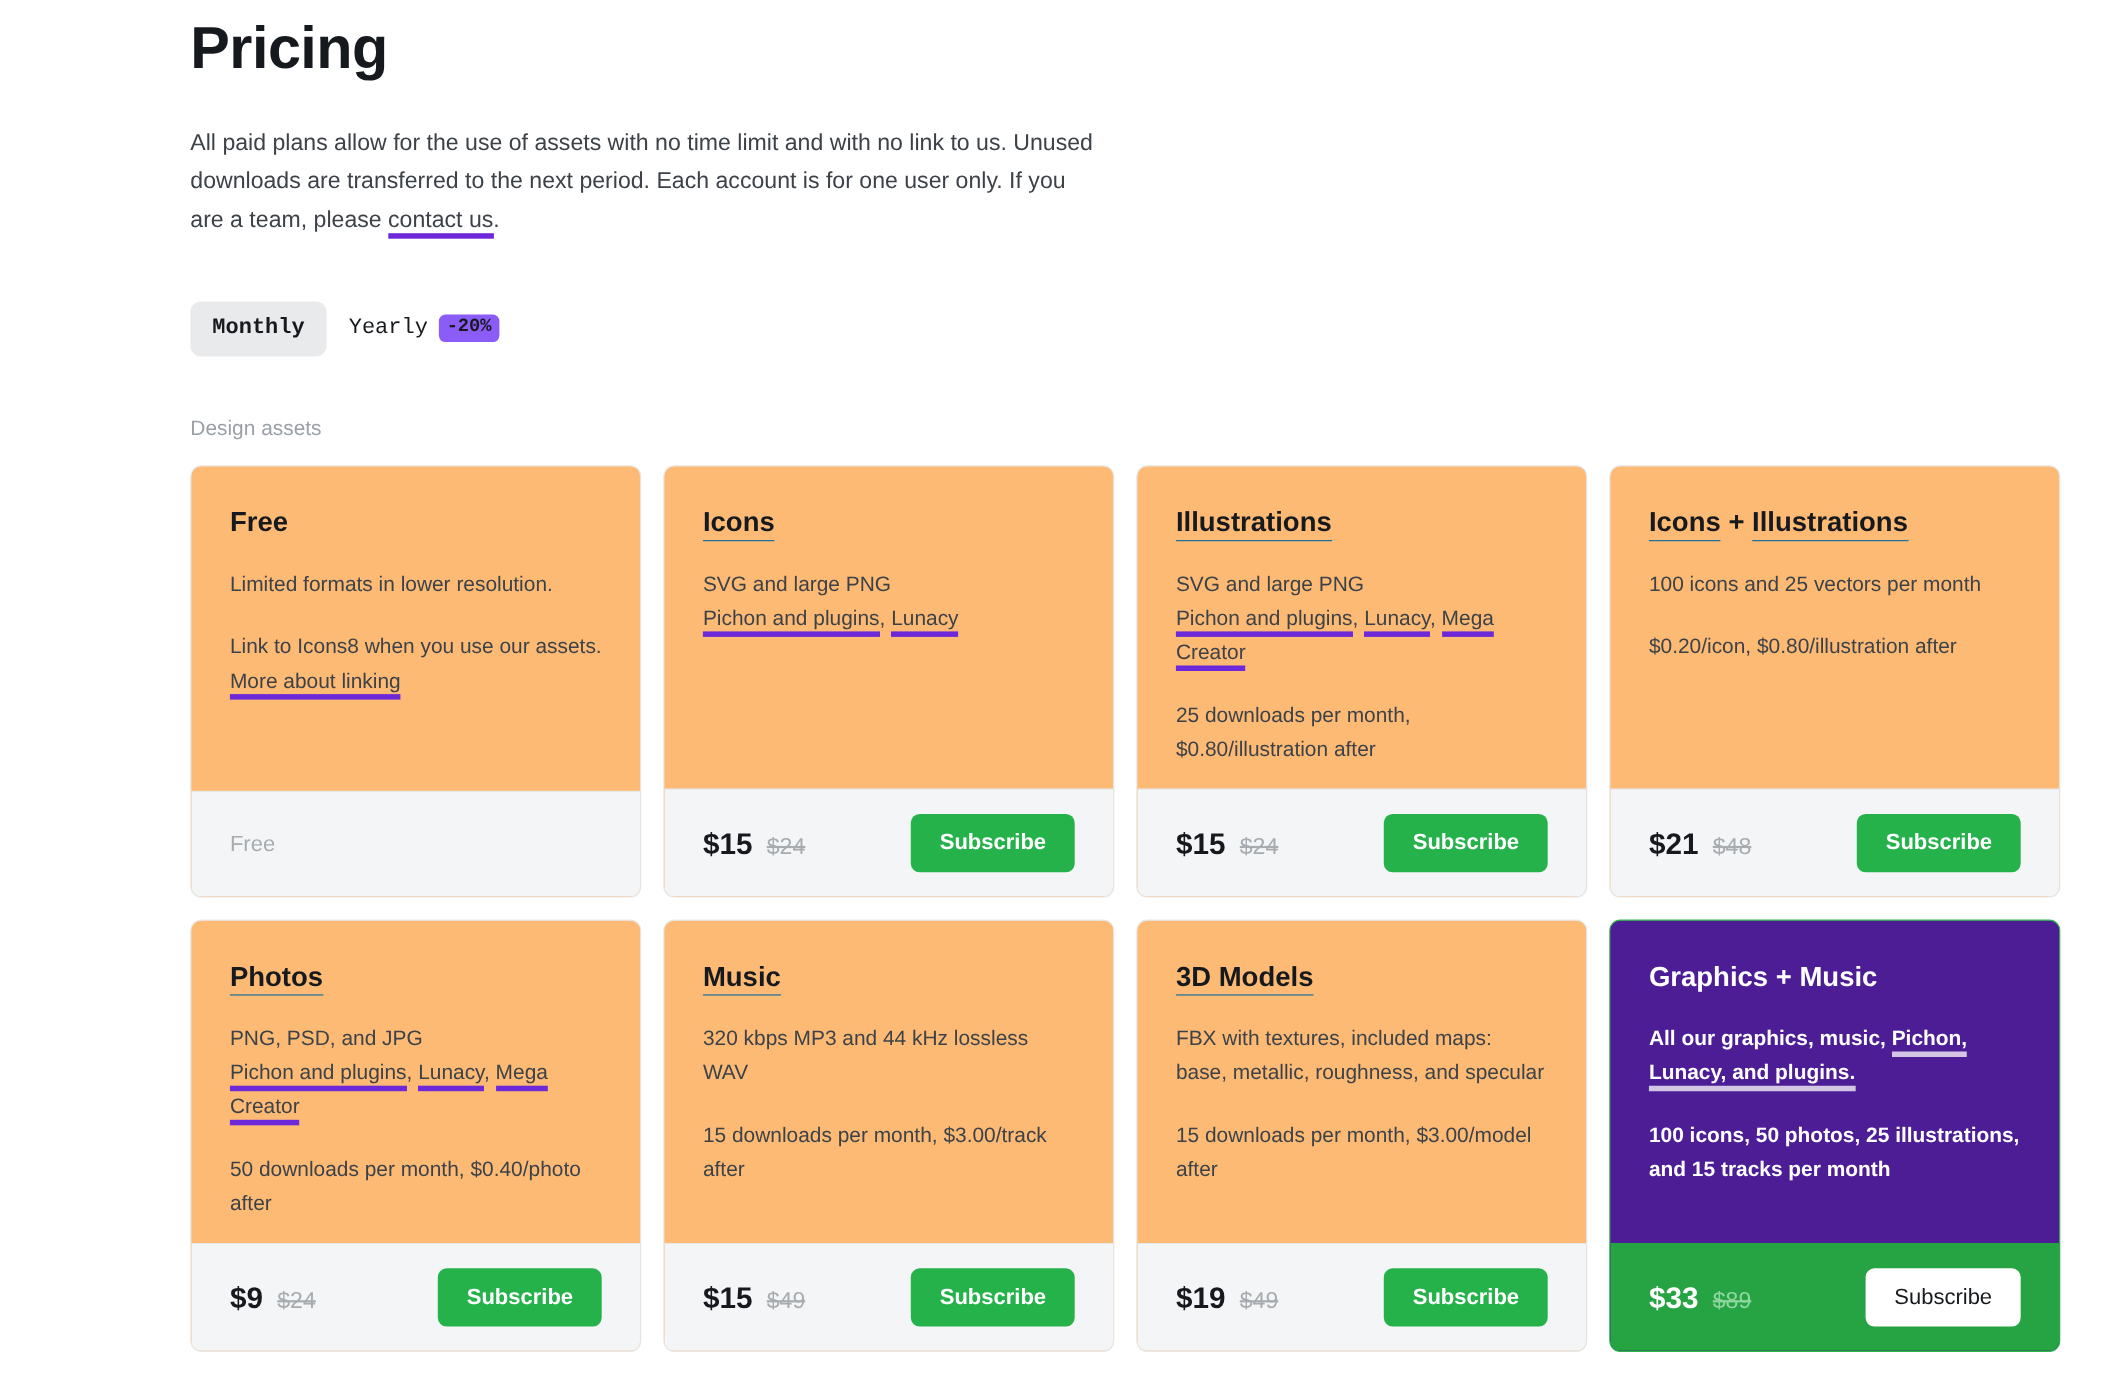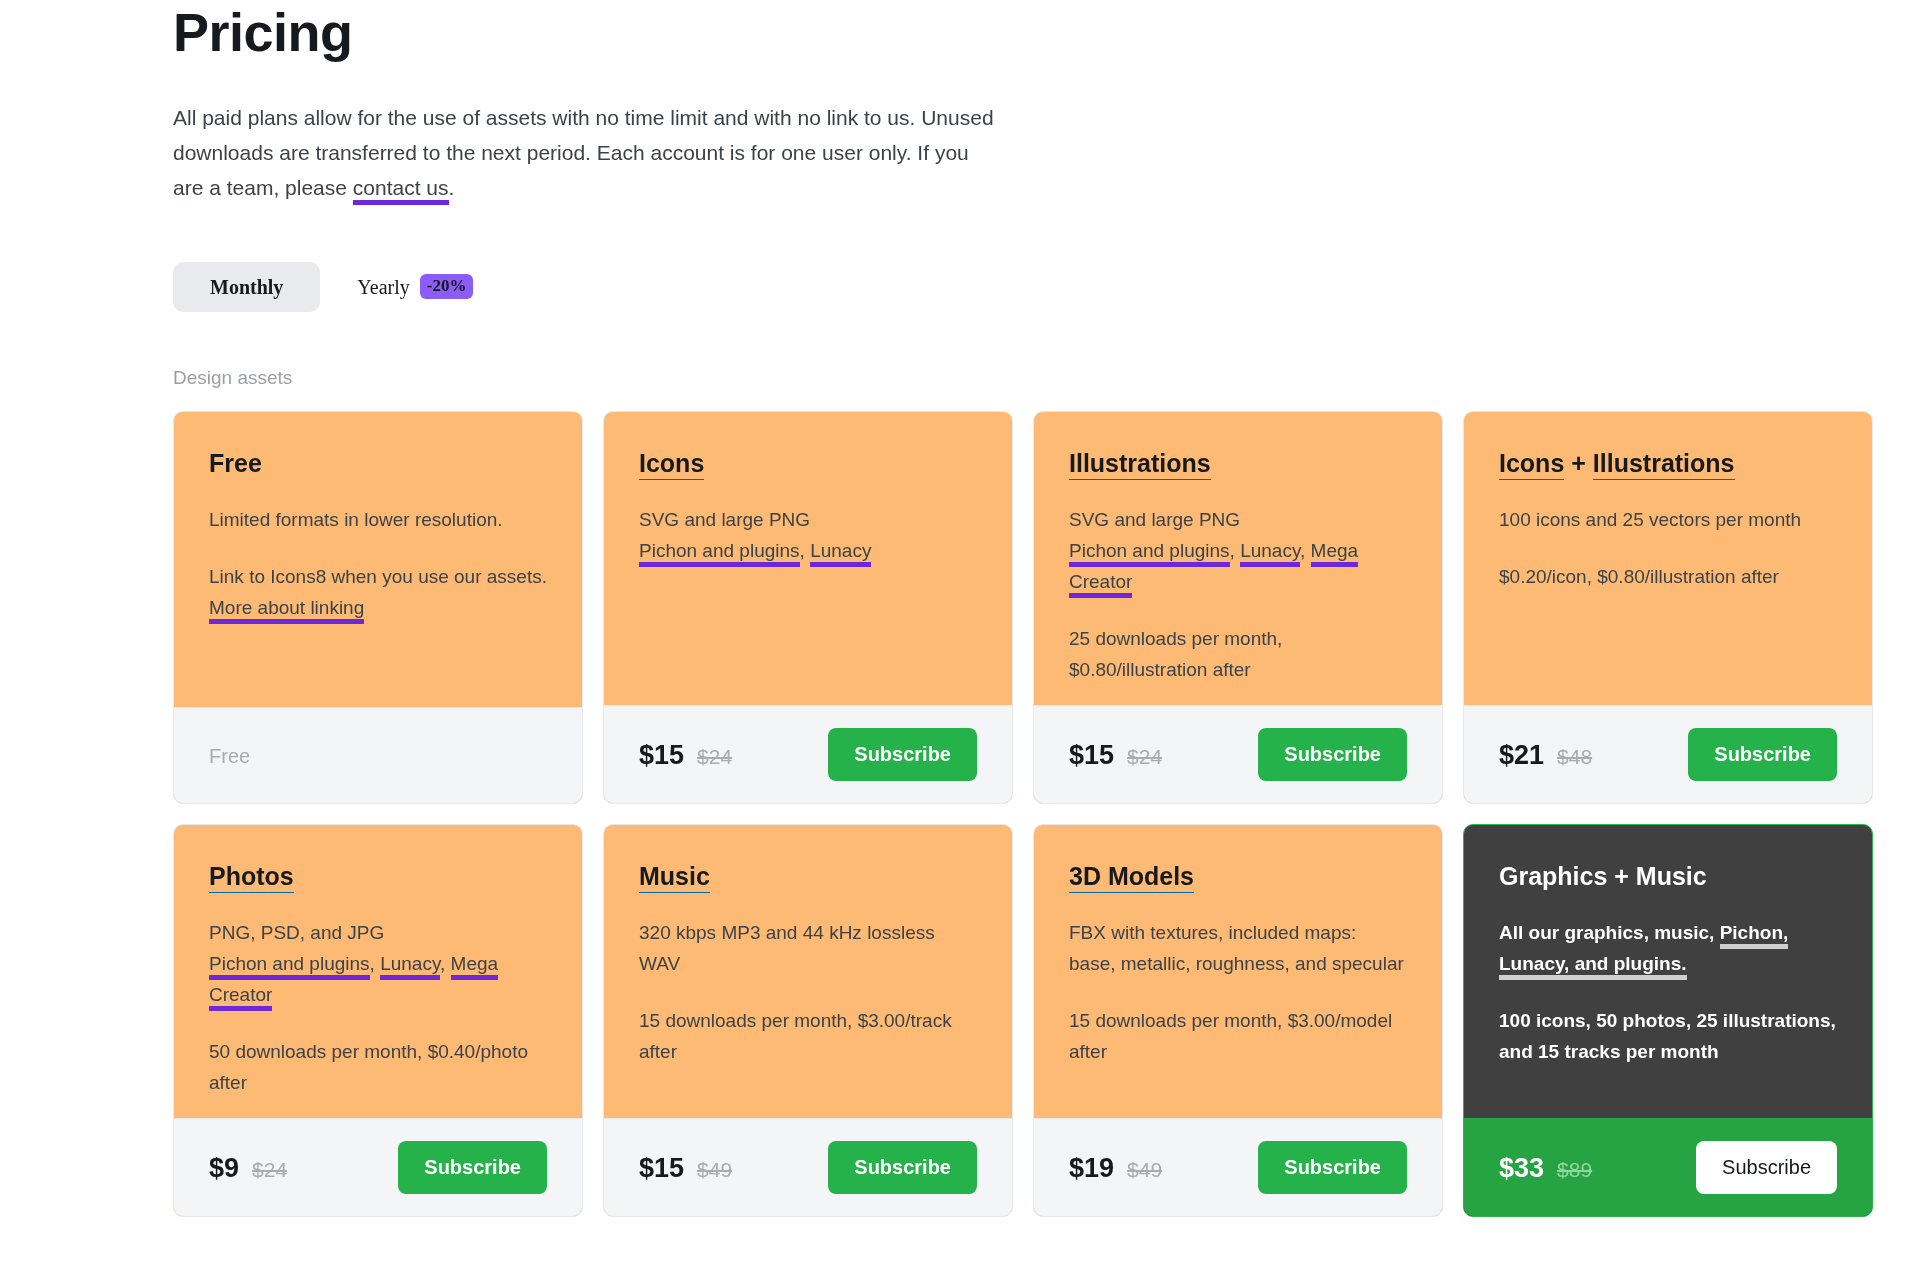--- a/index.html
+++ b/index.html
@@ -24,21 +24,21 @@
   }
 
   
   h1.page-title {
     font-size: 54px;
     line-height: 60px;
     font-weight: 700;
     letter-spacing: -0.5px;
     color: #16191d;
     margin: 0;
-    padding-top: 2px;
+    padding-top: 14px;
   }
   .intro {
     margin-top: 38px;
     font-size: 21px;
     line-height: 35px;
     color: #3d4248;
     max-width: 830px;
   }
   .u-link {
     color: inherit;
@@ -52,30 +52,30 @@
   .billing-toggle {
     margin-top: 35px;
     display: inline-flex;
     align-items: center;
     gap: 0px;
   }
   .toggle-opt {
     font-size: 20px;
     line-height: 24px;
     color: #16191d;
-    padding: 13px 37px;
+    padding: 13px 20px;
     border-radius: 10px;
     cursor: pointer;
     font-weight: 400;
     display: inline-flex;
     align-items: center;
     gap: 10px;
     background: transparent;
     border: none;
-    font-family: Liberation Serif, serif;
+    font-family: Liberation Mono, monospace;
   }
   .toggle-opt.active {
     background: #e9eaec;
     font-weight: 700;
   }
   .badge-discount {
     background: #8b5cf6;
     color: #16191d;
     font-size: 17px;
     font-weight: 700;
@@ -172,21 +172,21 @@
     border: none;
     border-radius: 8px;
     padding: 15px 26px;
     cursor: pointer;
     line-height: 23px;
     font-family: "Liberation Sans", sans-serif;
   }
 
   
   .card.featured {
-    background: #404040;
+    background: #4c1d95;
     border-color: #2cb34a;
   }
   .card.featured .card-title { color: #ffffff; }
   .card.featured .card-text { color: #ffffff; font-weight: 700; }
   .card.featured .u-link { border-bottom-color: rgba(255,255,255,0.75); }
   .card.featured .card-footer {
     background: #26a342;
     border-top: 1px solid #26a342;
   }
   .card.featured .price-now { color: #ffffff; }

